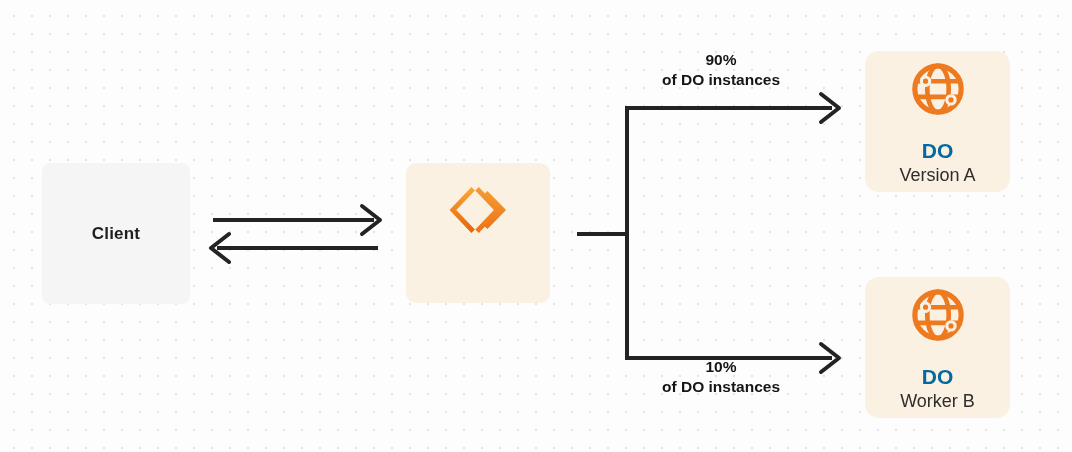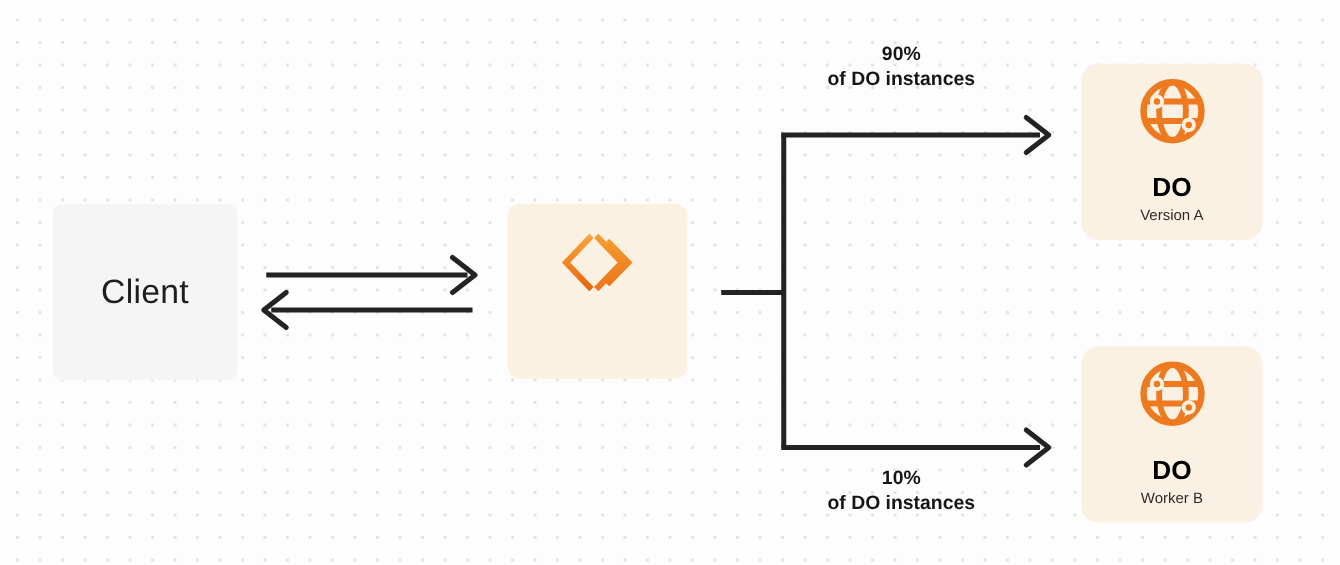--- a/index.html
+++ b/index.html
@@ -40,22 +40,22 @@
     align-items: center;
     justify-content: center;
   }
   .client-box {
     left: 42px; top: 163px;
     width: 148px; height: 141px;
     background: #f5f5f6;
     border-radius: 8px;
   }
   .node-title {
-    font-size: 27px;
-    font-weight: normal;
+    font-size: 17px;
+    font-weight: bold;
     color: #1e1e20;
     letter-spacing: 0.2px;
   }
   .worker-box {
     left: 406px; top: 163px;
     width: 144px; height: 140px;
     background: #fbf1e3;
     border-radius: 10px;
     justify-content: flex-start;
     padding-top: 20px;
@@ -67,42 +67,42 @@
     border-radius: 14px;
     justify-content: flex-start;
     padding-top: 11px;
   }
   .do-box-a { left: 865px; top: 51px; }
   .do-box-b { left: 865px; top: 277px; }
   .do-title {
     margin-top: 24px;
     font-size: 21px;
     font-weight: bold;
-    color: #000000;
+    color: #0369a1;
     line-height: 1.05;
   }
   .do-subtitle {
     margin-top: 3px;
-    font-size: 12px;
+    font-size: 18px;
     font-weight: normal;
     color: #2e2d2b;
     line-height: 1.2;
   }
   .branch-label {
     position: absolute;
     width: 220px;
     left: 611px;
     text-align: center;
     font-size: 15.5px;
     font-weight: bold;
     color: #151515;
     line-height: 20px;
   }
-  .branch-label-top { top: 34px; }
-  .branch-label-bottom { top: 373px; }
+  .branch-label-top { top: 50px; }
+  .branch-label-bottom { top: 357px; }
   .branch-label span { display: block; }
   .icon-svg { display: block; }
 </style>
 </head>
 <body>
 
 <div class="canvas">
 
   <svg class="connectors" viewBox="0 0 1072 452" aria-hidden="true">
 

